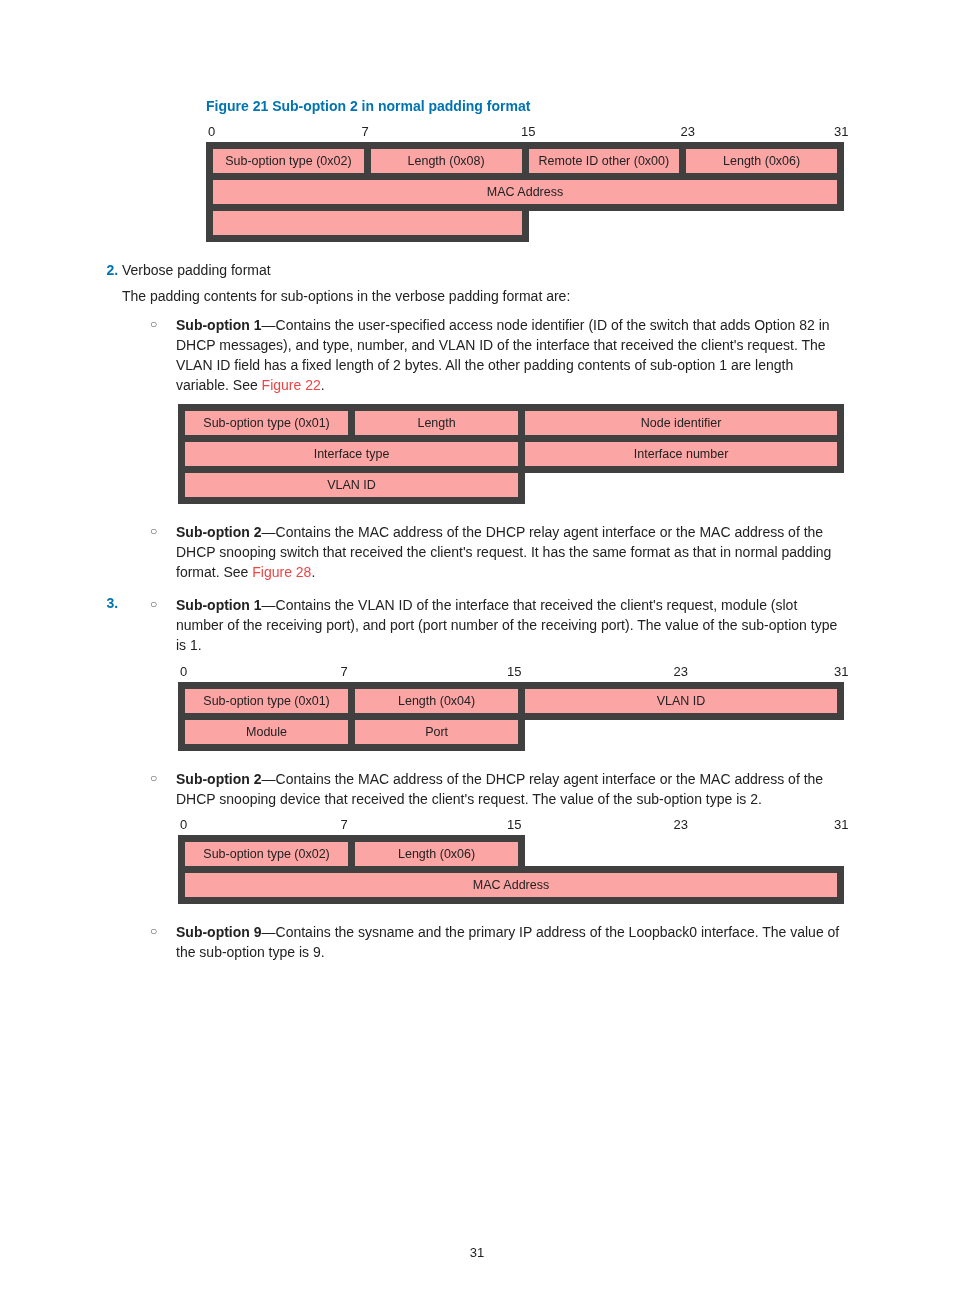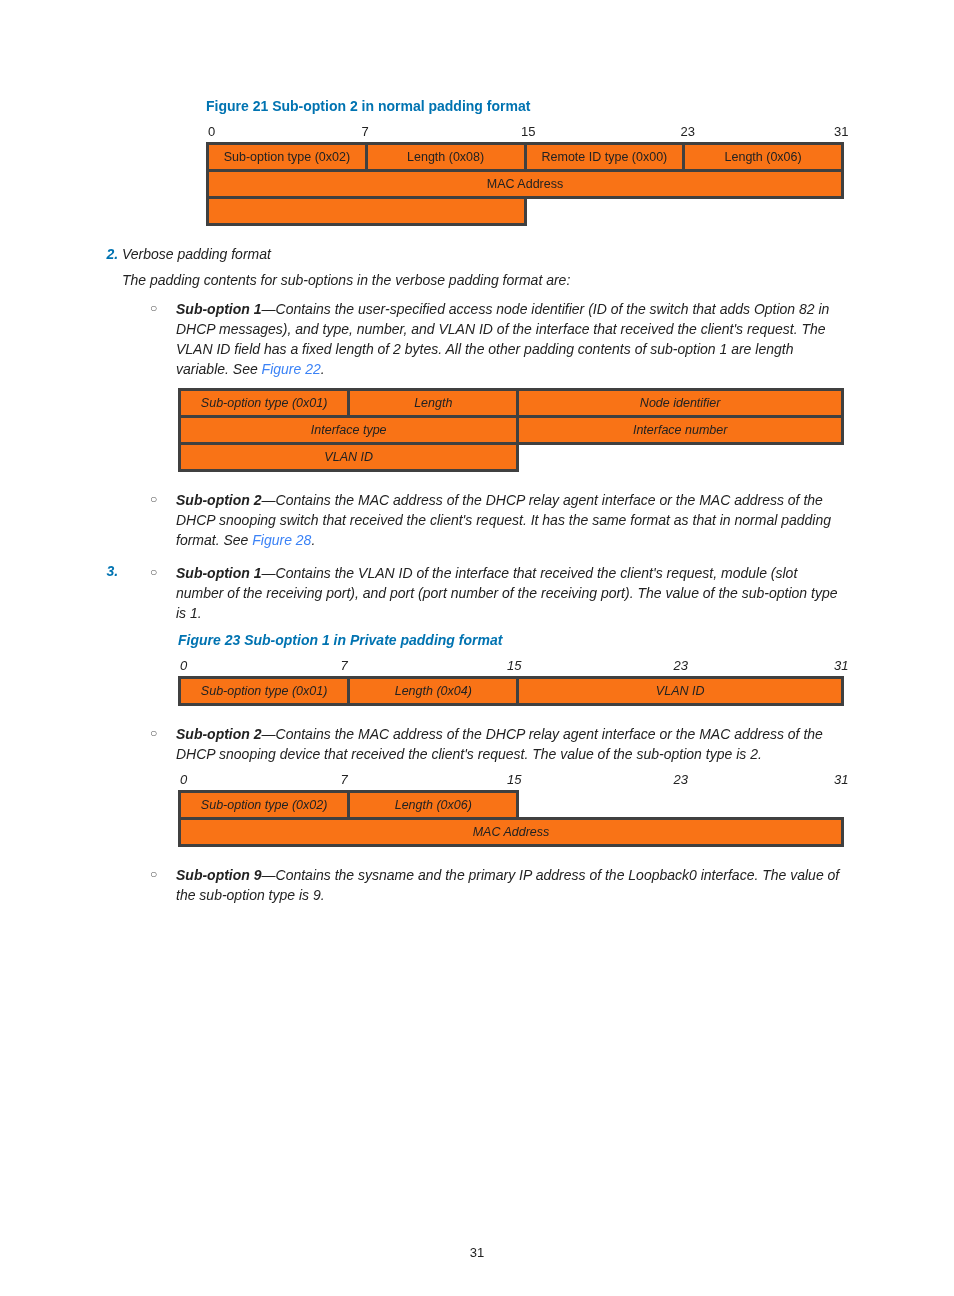--- a/index.html
+++ b/index.html
@@ -33,56 +33,55 @@
   .bitruler span { width: 0; white-space: nowrap; }
   .bitruler .r { text-align: right; position: relative; left: -12px;}
   .bitruler .c { text-align: center; position: relative; left: -6px;}
   .diagram {
     border-collapse: collapse;
     width: 100%;
     table-layout: fixed;
     font-size: 12.5px;
   }
   .diagram td {
-    border: 3px solid #404040;
-    background: #f97316;
+    border: 7px solid #404040;
+    background: #fca5a5;
     text-align: center;
     padding: 5px 2px;
     vertical-align: middle;
   }
   .diagram td.noborder {
     border: none;
     background: transparent;
   }
   ol.main {
     list-style: decimal;
     padding-left: 0;
     margin-left: -28px;
-    font-style: italic;
   }
   ol.main > li {
     margin: 12px 0 6px 0;
   }
   ol.main > li::marker {
     color: #0073b1;
     font-weight: bold;
   }
   .para { margin: 6px 0; line-height: 1.45; }
   .sublist { margin: 8px 0 8px 28px; }
   .subitem { display: flex; margin: 8px 0; }
   .subitem .bullet {
     width: 26px;
     flex: 0 0 26px;
     color: #555;
     font-size: 12px;
     padding-top: 2px;
   }
   .subitem .txt { flex: 1; line-height: 1.45; }
   b { font-weight: bold; }
-  .link { color: #3b82f6; }
+  .link { color: #ef4444; }
   .figblock { margin-left: 56px; margin-top: 6px; margin-bottom: 18px; }
   .figblock.top { margin-left: 56px; }
   .pagenum {
     position: absolute;
     bottom: 36px;
     left: 0; right: 0;
     text-align: center;
     font-size: 13px;
   }
 </style>
@@ -98,21 +97,21 @@
       <span class="c">7</span>
       <span class="c">15</span>
       <span class="c">23</span>
       <span class="r">31</span>
     </div>
     <table class="diagram">
       <tbody>
           <tr>
         <td style="width:25%">Sub-option type (0x02)</td>
         <td style="width:25%">Length (0x08)</td>
-        <td style="width:25%">Remote ID type (0x00)</td>
+        <td style="width:25%">Remote ID other (0x00)</td>
         <td style="width:25%">Length (0x06)</td>
       </tr>
       <tr>
         <td colspan="4">MAC Address</td>
       </tr>
       <tr>
         <td colspan="2">&nbsp;</td>
         <td colspan="2" class="noborder"></td>
       </tr>
     </tbody>
@@ -168,34 +167,38 @@
       <div class="sublist">
         <div class="subitem">
           <div class="bullet">○</div>
           <div class="txt">
             <b>Sub-option 1</b><span>—Contains the VLAN ID of the interface that received the client's request, module (slot number of the receiving port), and port (port number of the receiving port). The value of the sub-option type is 1.</span>
           </div>
         </div>
       </div>
 
       <div class="figblock">
-        <div class="figcap">Figure 23 Sub-option 1 in Private padding format</div>
         <div class="bitruler">
           <span>0</span>
           <span class="c">7</span>
           <span class="c">15</span>
           <span class="c">23</span>
           <span class="r">31</span>
         </div>
         <table class="diagram">
           <tbody>
               <tr>
             <td style="width:25%">Sub-option type (0x01)</td>
             <td style="width:25%">Length (0x04)</td>
             <td colspan="2" style="width:50%">VLAN ID</td>
+          </tr>
+          <tr>
+            <td>Module</td>
+            <td>Port</td>
+            <td colspan="2" class="noborder"></td>
           </tr>
         </tbody>
           </table>
       </div>
 
       <div class="sublist">
         <div class="subitem">
           <div class="bullet">○</div>
           <div class="txt">
             <b>Sub-option 2</b><span>—Contains the MAC address of the DHCP relay agent interface or the MAC address of the DHCP snooping device that received the client's request. The value of the sub-option type is 2.</span>

